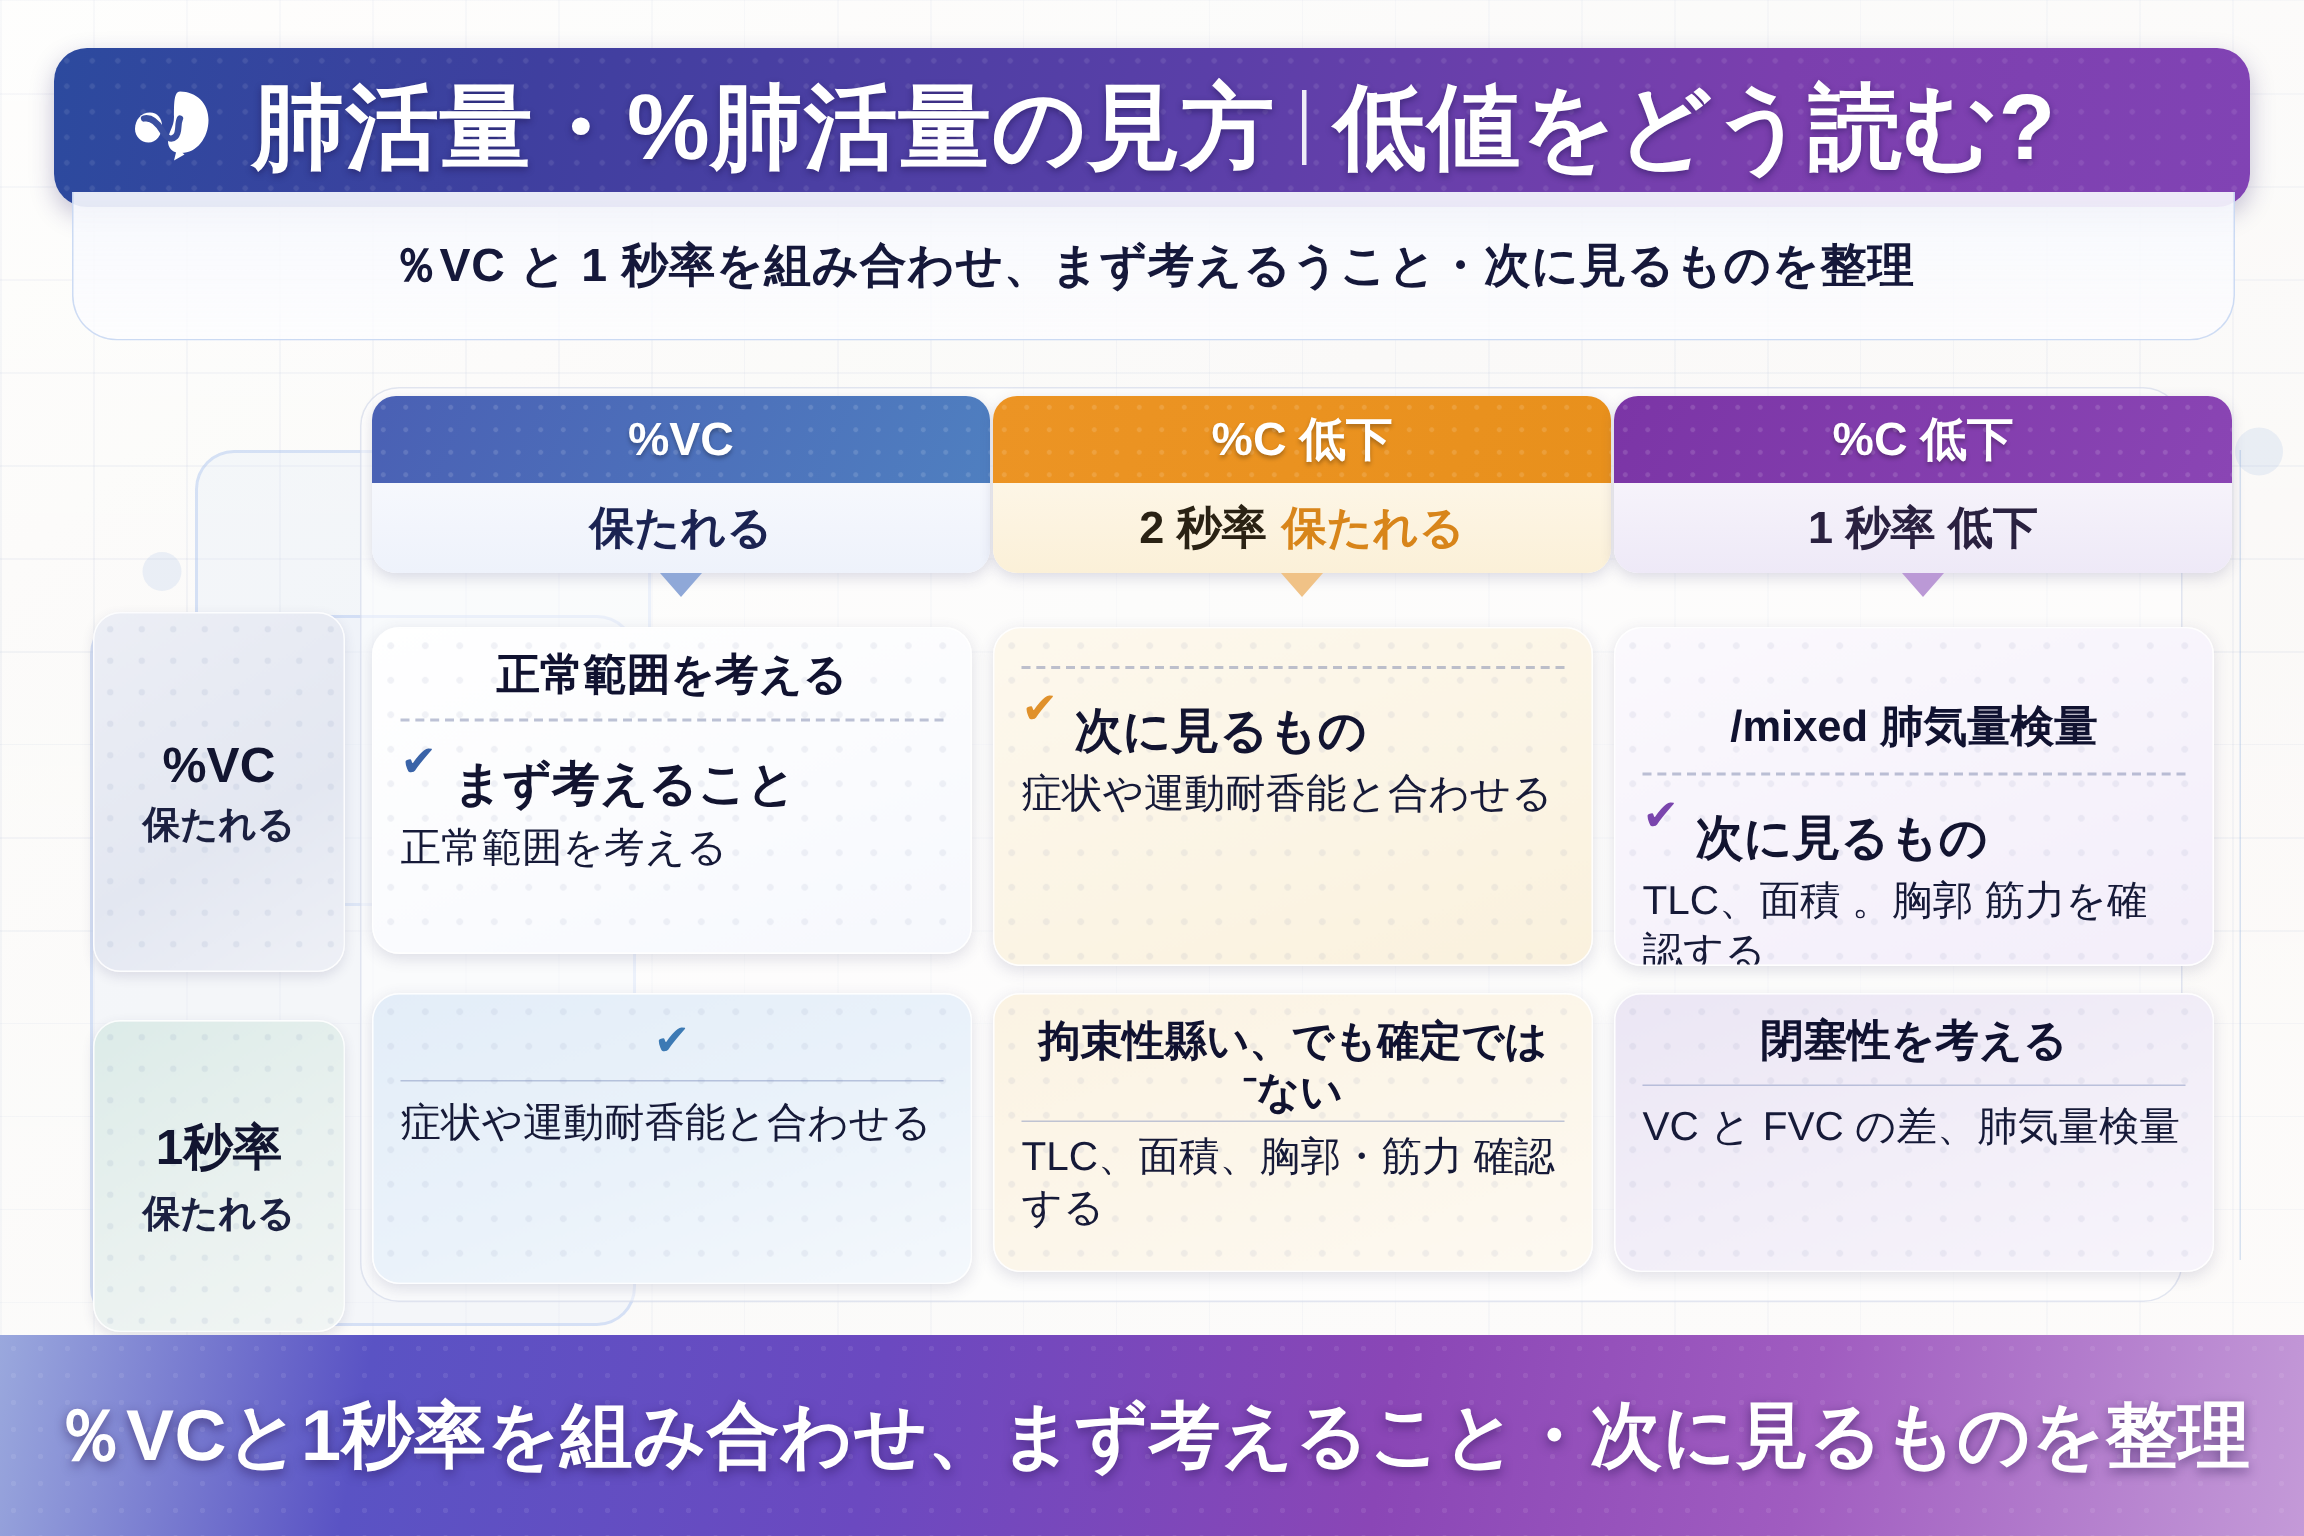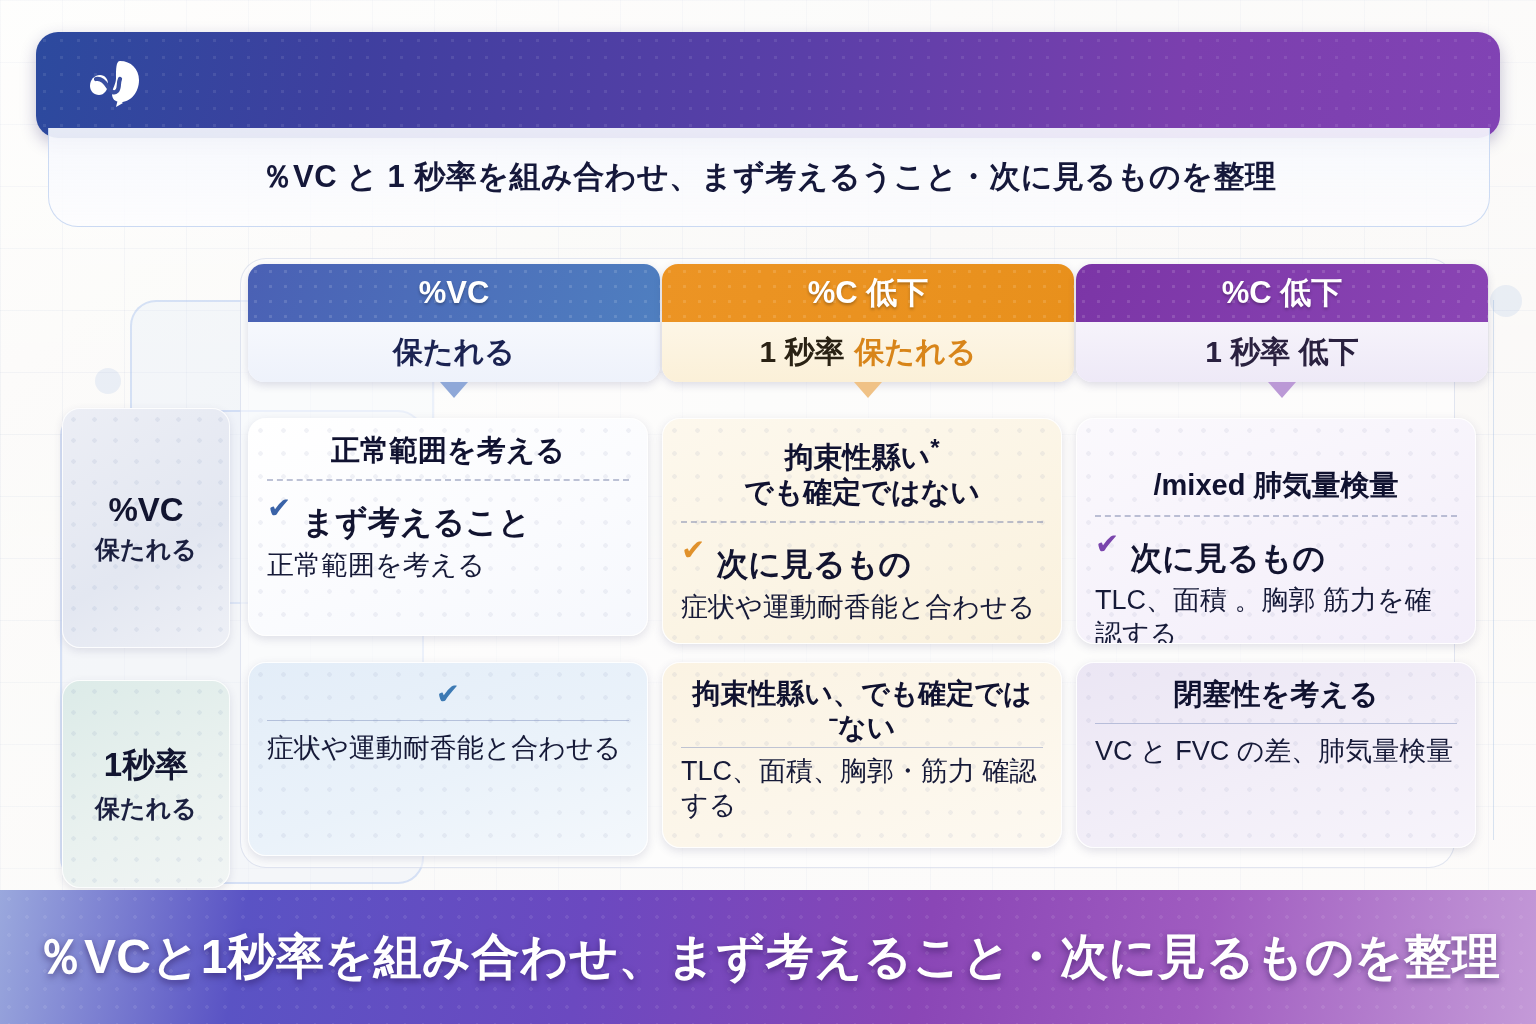--- a/index.html
+++ b/index.html
@@ -220,40 +220,45 @@
   <div class="vline" style="left:1493px;top:300px;height:540px;"></div>
 </div>
 
 <div id="title-bar">
   <svg id="lung-icon" viewBox="0 0 74 60" aria-hidden="true">
     <path d="M40 6c11 0 19 8 19 19 0 12-8 22-18 22-6 0-9-3-9-8 0-6 4-9 4-16 0-9 0-17 4-17z" fill="#ffffff"></path>
     <path d="M20 20c5 0 8 4 8 9 0 6-4 11-9 11-5 0-9-4-9-9 0-6 4-11 10-11z" fill="#ffffff"></path>
     <path d="M16 24c5-1 9 3 12 8 3 5 6 7 9 4 3-3 1-8 3-12" fill="none" stroke="#3a4fa0" stroke-width="4.2" stroke-linecap="round" stroke-linejoin="round"></path>
     <path d="M38 44l-2 8 7-4z" fill="#ffffff"></path>
   </svg>
+  <div id="title-text">
+    <span>肺活量・%肺活量の見方</span>
+    <span id="title-sep"></span>
+    <span>低値をどう読む?</span>
+  </div>
 </div>
 
 <div id="subtitle-panel">
   <div id="subtitle-text">％VC と 1 秒率を組み合わせ、まず考えるうこと・次に見るものを整理</div>
 </div>
 
 <div id="matrix">
   <div id="matrix-frame"></div>
 
   <div class="col-head" id="col-head-0">
     <div class="ch-top">%VC</div>
     <div class="ch-bot">
       <span>保たれる</span>
     </div>
   </div>
 
   <div class="col-head" id="col-head-1">
     <div class="ch-top">%C 低下</div>
     <div class="ch-bot">
-      <span>1 秒率</span>
+      <span>2 秒率</span>
       <span class="accent-orange">保たれる</span>
     </div>
   </div>
 
   <div class="col-head" id="col-head-2">
     <div class="ch-top">%C 低下</div>
     <div class="ch-bot">
       <span>1 秒率 低下</span>
     </div>
   </div>
@@ -278,24 +283,20 @@
       <div class="lede">
         <span class="check">✔</span>
         <span class="lede-text">まず考えること</span>
       </div>
       <div class="cell-body">正常範囲を考える</div>
     </div>
   </div>
 
   <div class="cell" id="cell-r0c1">
     <div class="cell-inner">
-      <div class="cell-title">
-        <span>拘束性縣い</span><sup>*</sup><br>
-        <span>でも確定ではない</span>
-      </div>
       <div class="cell-divider"></div>
       <div class="lede">
         <span class="check">✔</span>
         <span class="lede-text">次に見るもの</span>
       </div>
       <div class="cell-body">症状や運動耐香能と合わせる</div>
     </div>
   </div>
 
   <div class="cell" id="cell-r0c2">

